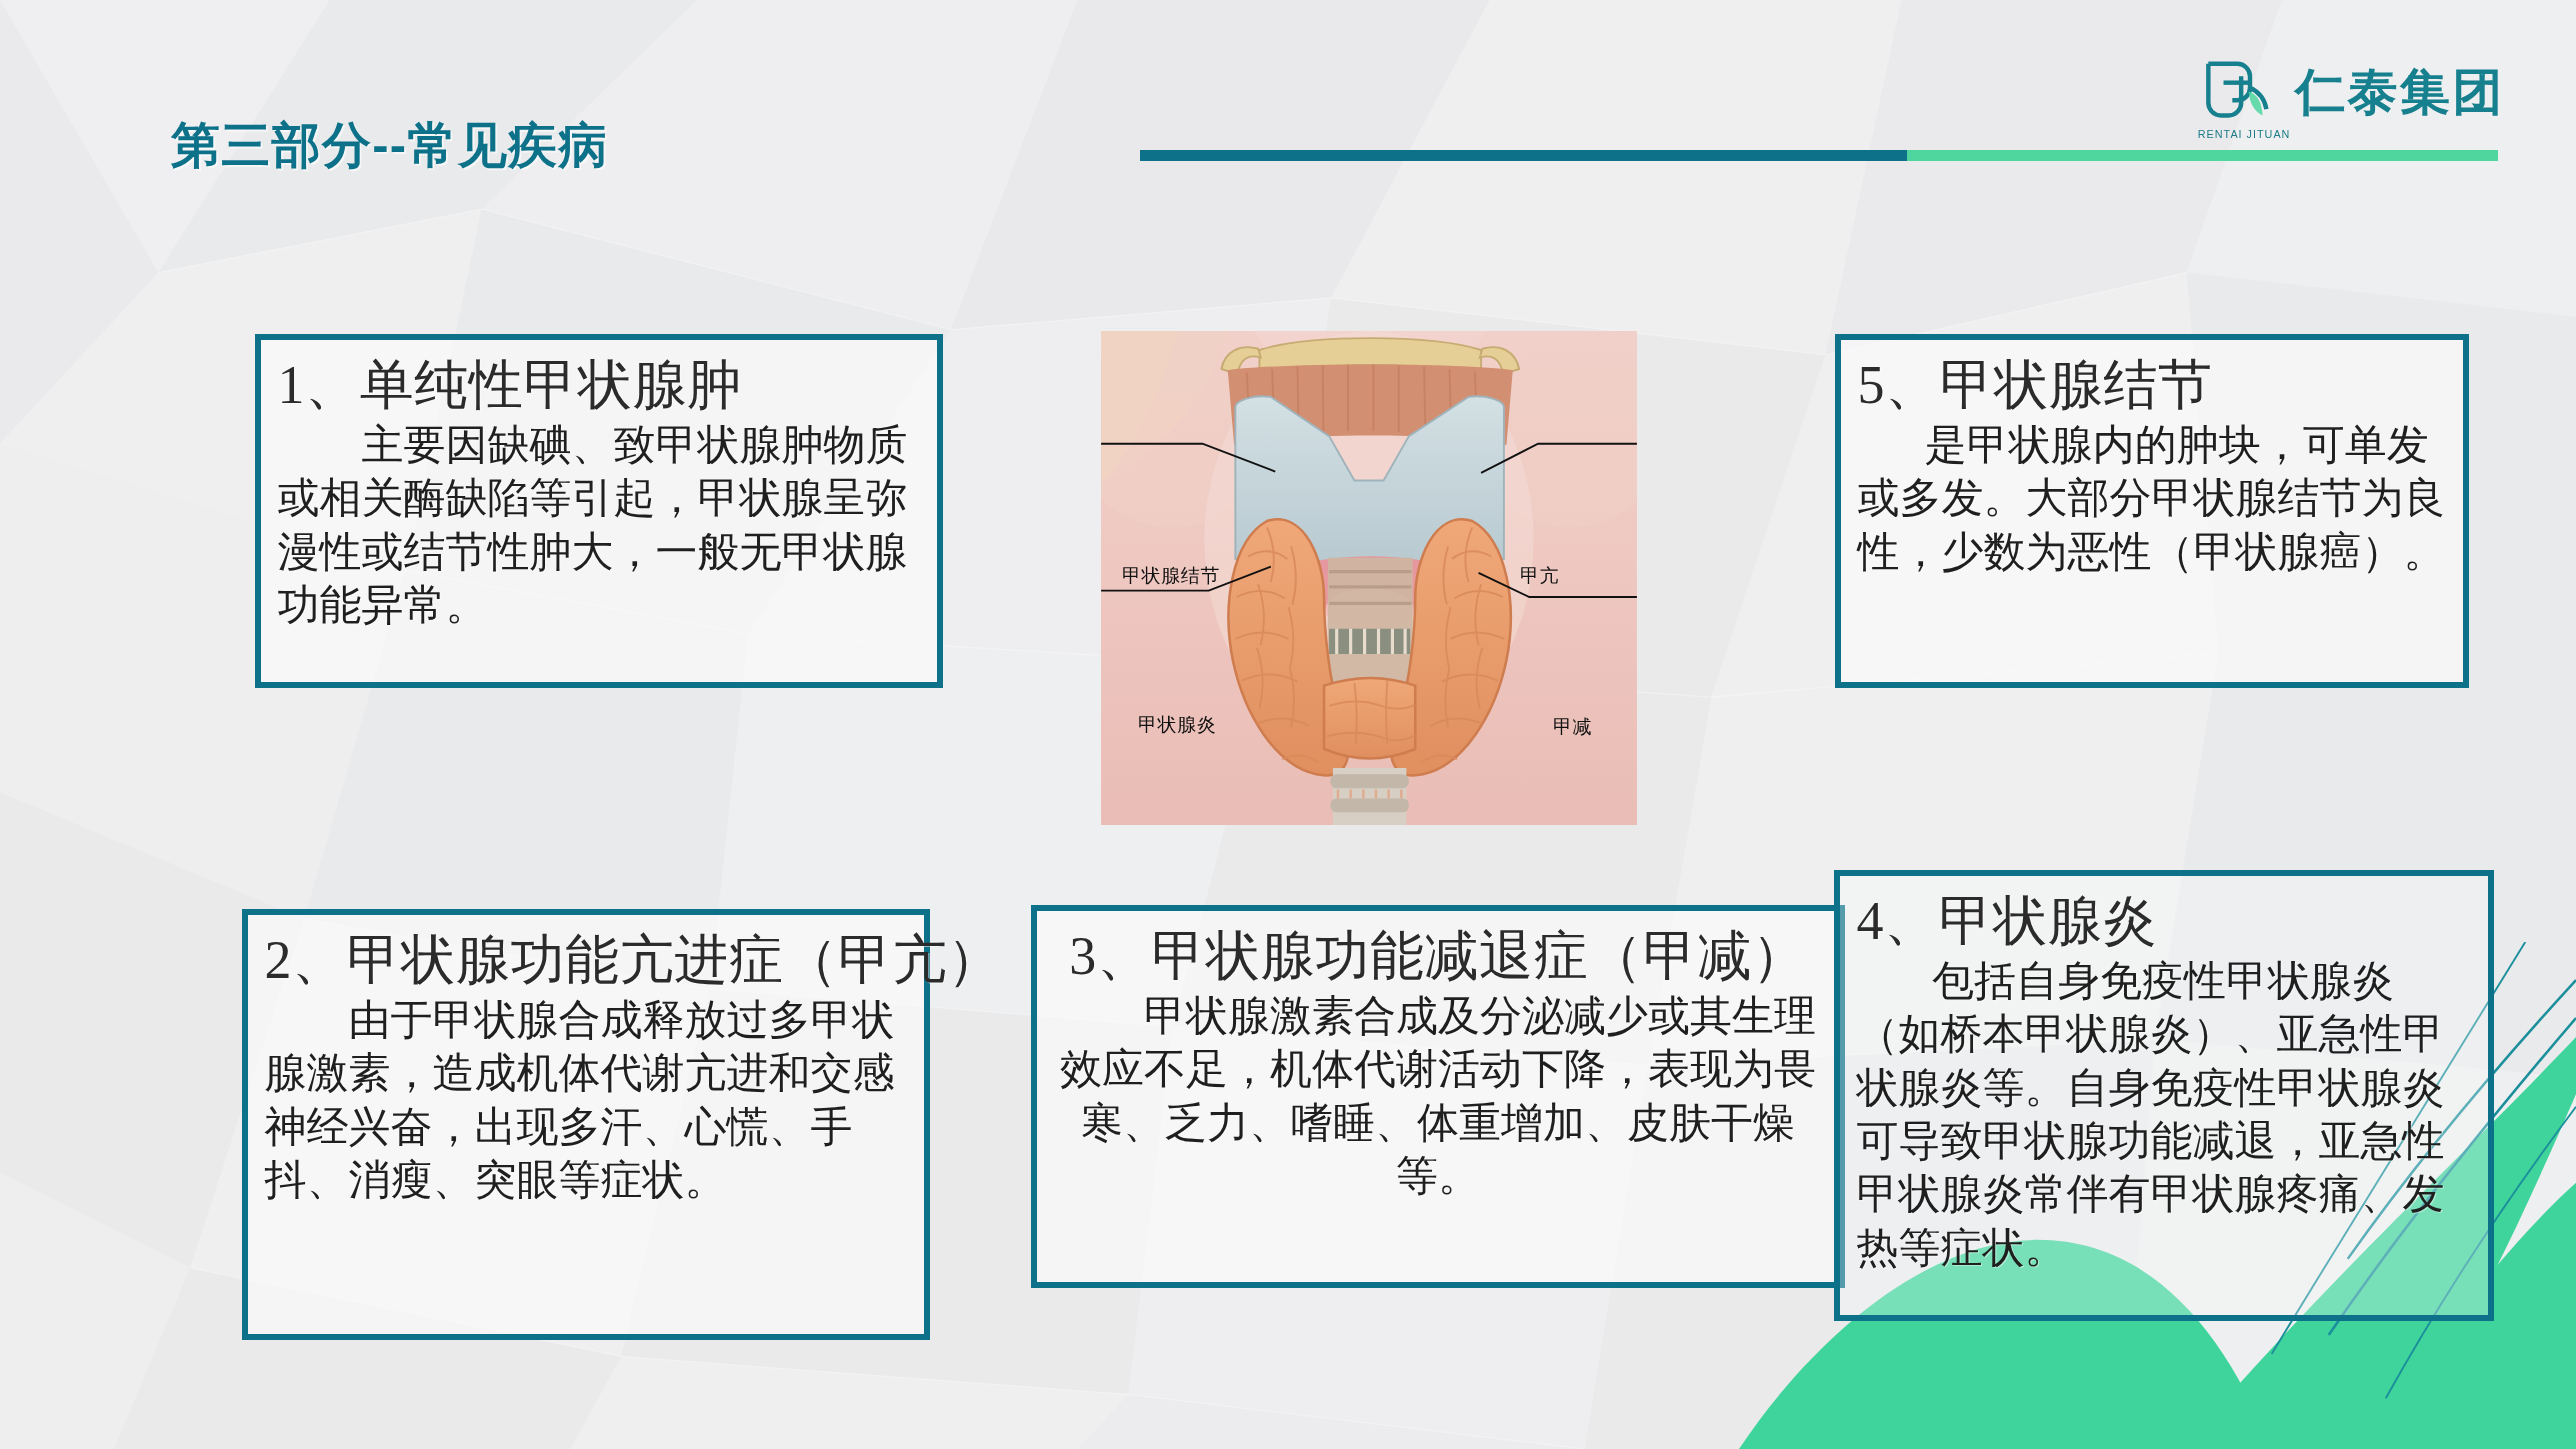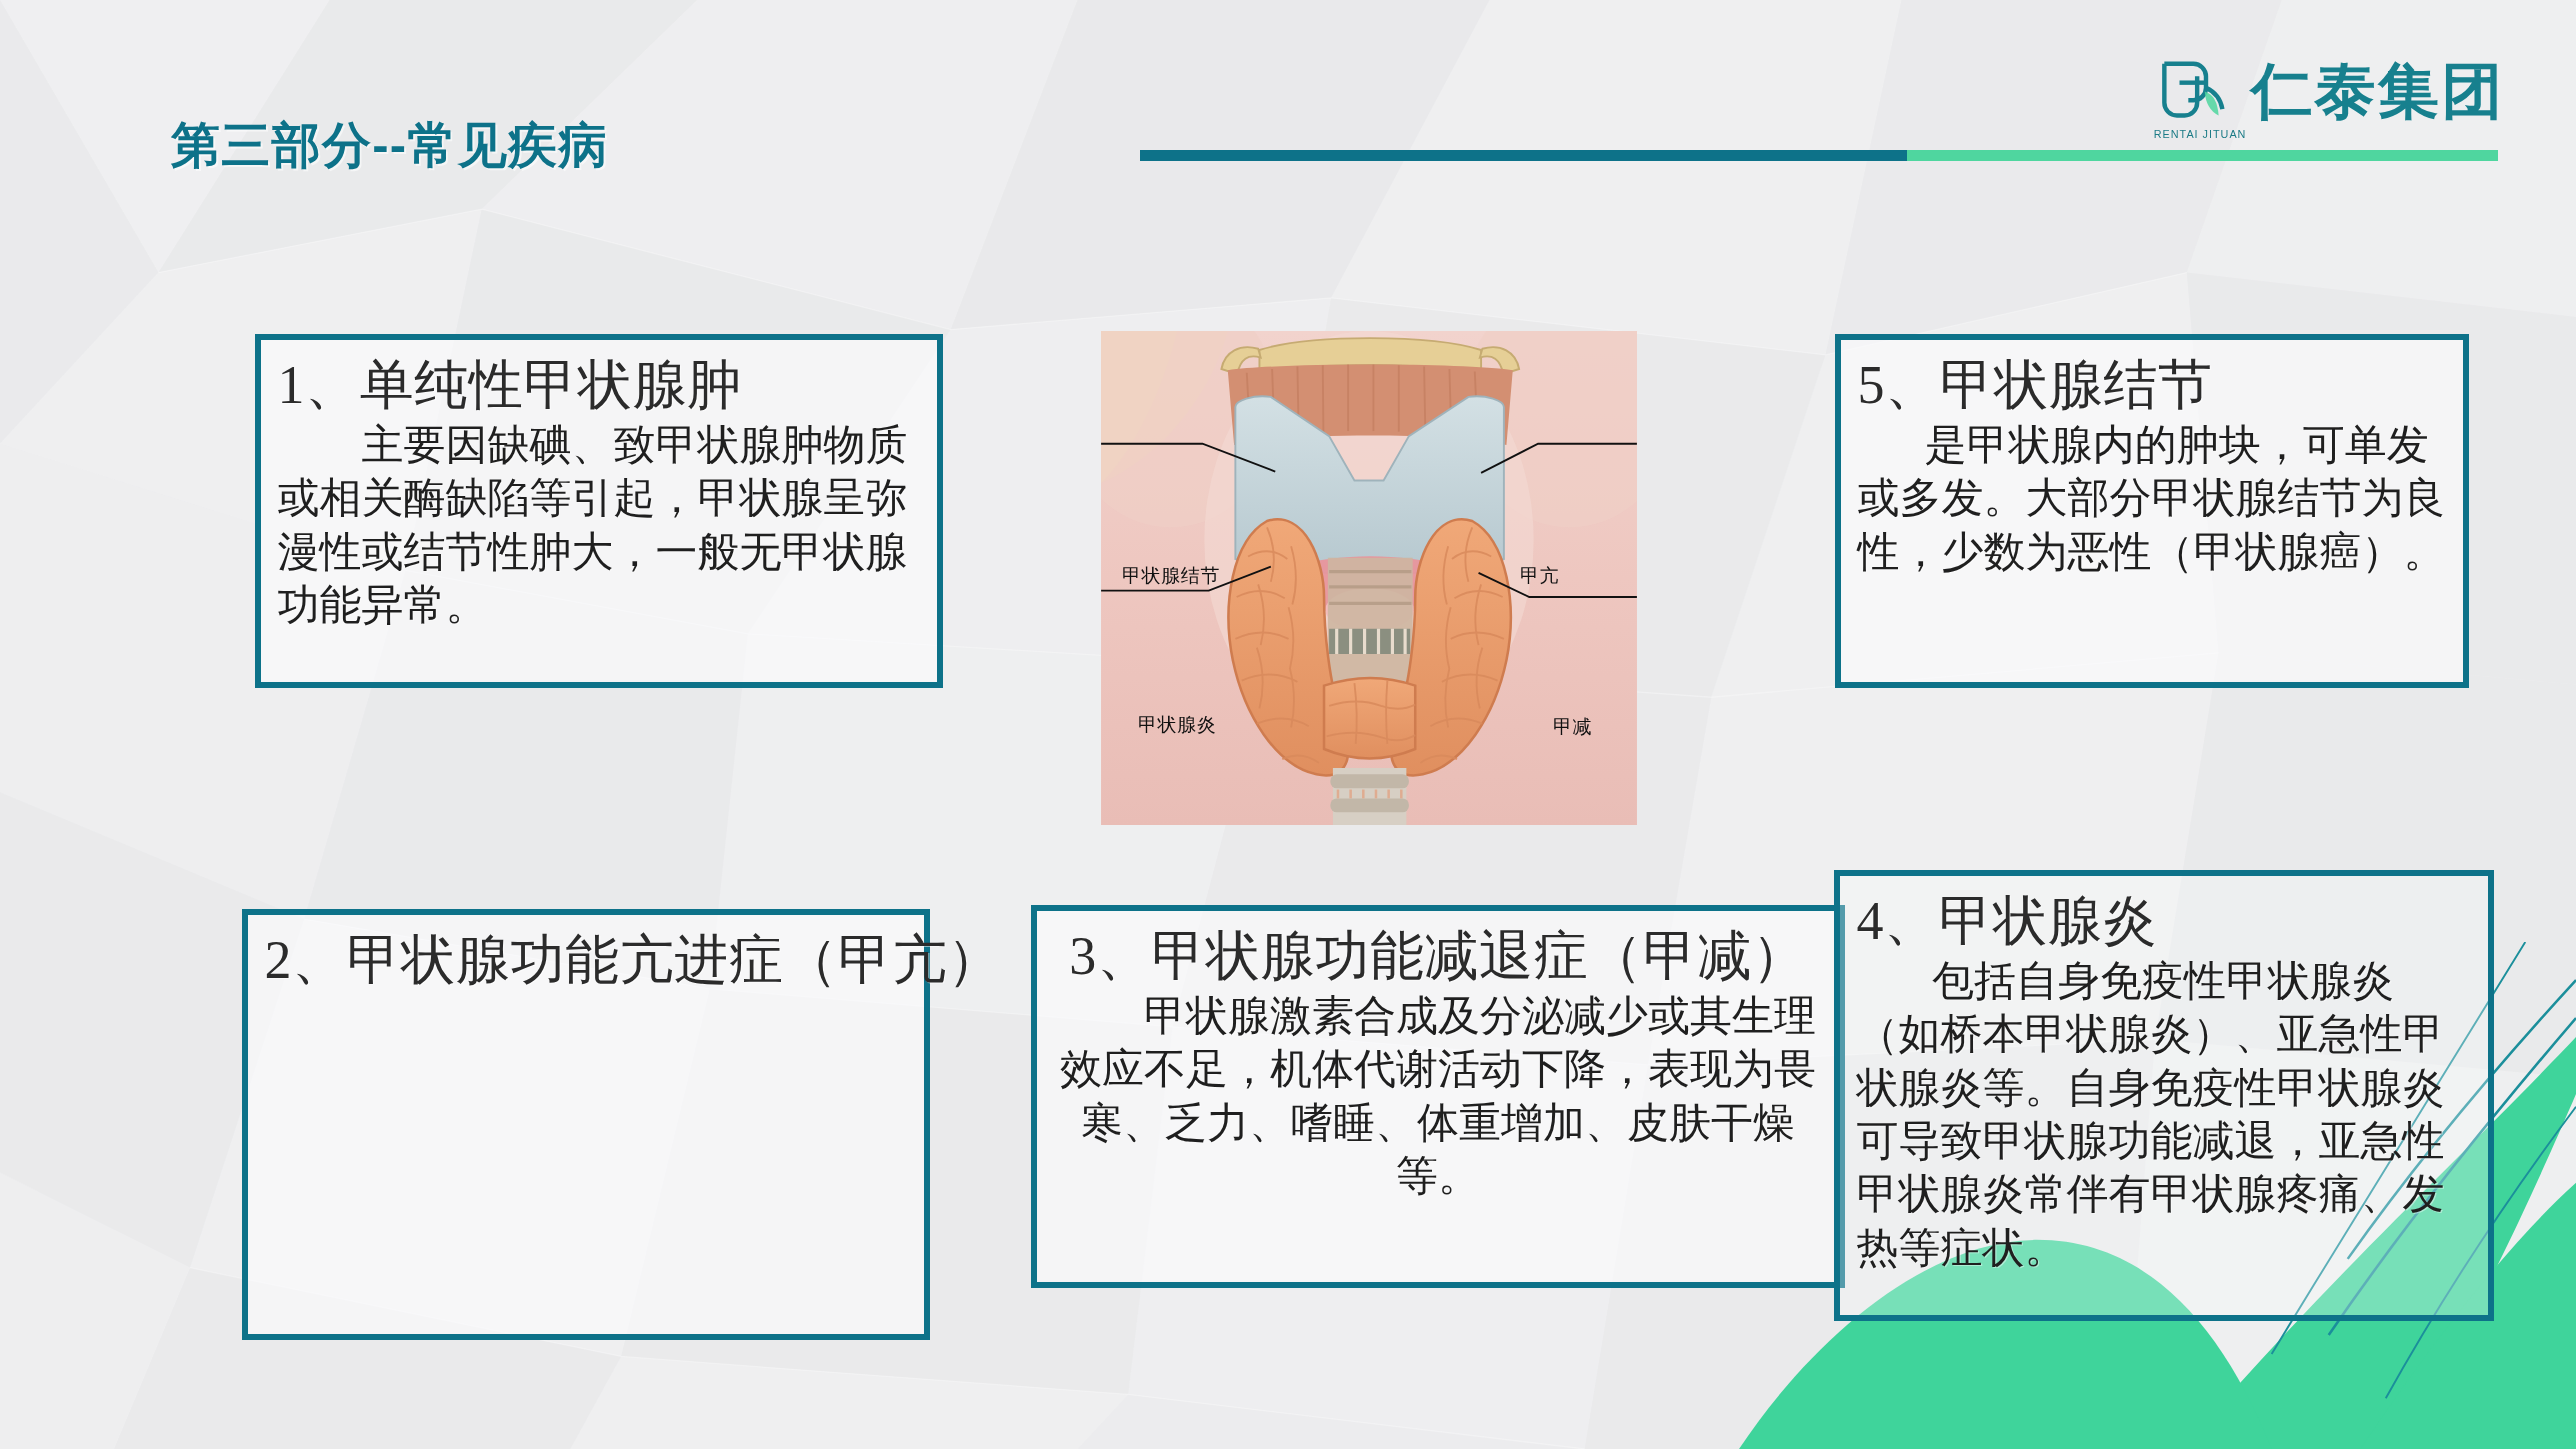--- a/index.html
+++ b/index.html
@@ -46,21 +46,21 @@
   .logo-mark svg{display:block;width:82px;height:89px;}
   .logo-sub{
     position:absolute;left:1.3px;bottom:-3.8px;
     font-family:"Liberation Sans","DejaVu Sans",sans-serif;
     font-size:10.8px;letter-spacing:1px;color:#1b7b86;
     white-space:nowrap;
   }
   .logo-word{
     font-family:"Liberation Sans","DejaVu Sans",sans-serif;
     font-weight:bold;
-    font-size:61px;
+    font-size:50px;
     letter-spacing:2.5px;
     color:#17808e;
     line-height:1;
     white-space:nowrap;
   }
 
   
   .blades{position:absolute;right:0;bottom:0;width:837px;height:507px;pointer-events:none;}
   .blades svg{display:block;width:100%;height:100%;}
 
@@ -321,20 +321,21 @@
     <div class="body">主要因缺碘、致甲状腺肿物质或相关酶缺陷等引起，甲状腺呈弥漫性或结节性肿大，一般无甲状腺功能异常。</div>
   </div>
 
   <div class="box" id="box5">
     <div class="head">5、甲状腺结节</div>
     <div class="body">是甲状腺内的肿块，可单发或多发。大部分甲状腺结节为良性，少数为恶性（甲状腺癌）。</div>
   </div>
 
   <div class="box" id="box2">
     <div class="head">2、甲状腺功能亢进症（甲亢）</div>
+    <div class="body">由于甲状腺合成释放过多甲状腺激素，造成机体代谢亢进和交感神经兴奋，出现多汗、心慌、手抖、消瘦、突眼等症状。</div>
   </div>
 
   <div class="box" id="box3">
     <div class="head">3、甲状腺功能减退症（甲减）</div>
     <div class="body">甲状腺激素合成及分泌减少或其生理效应不足，机体代谢活动下降，表现为畏寒、乏力、嗜睡、体重增加、皮肤干燥等。</div>
   </div>
 
   <div class="box" id="box4">
     <div class="head">4、甲状腺炎</div>
     <div class="body">包括自身免疫性甲状腺炎（如桥本甲状腺炎）、亚急性甲状腺炎等。自身免疫性甲状腺炎可导致甲状腺功能减退，亚急性甲状腺炎常伴有甲状腺疼痛、发热等症状。</div>

